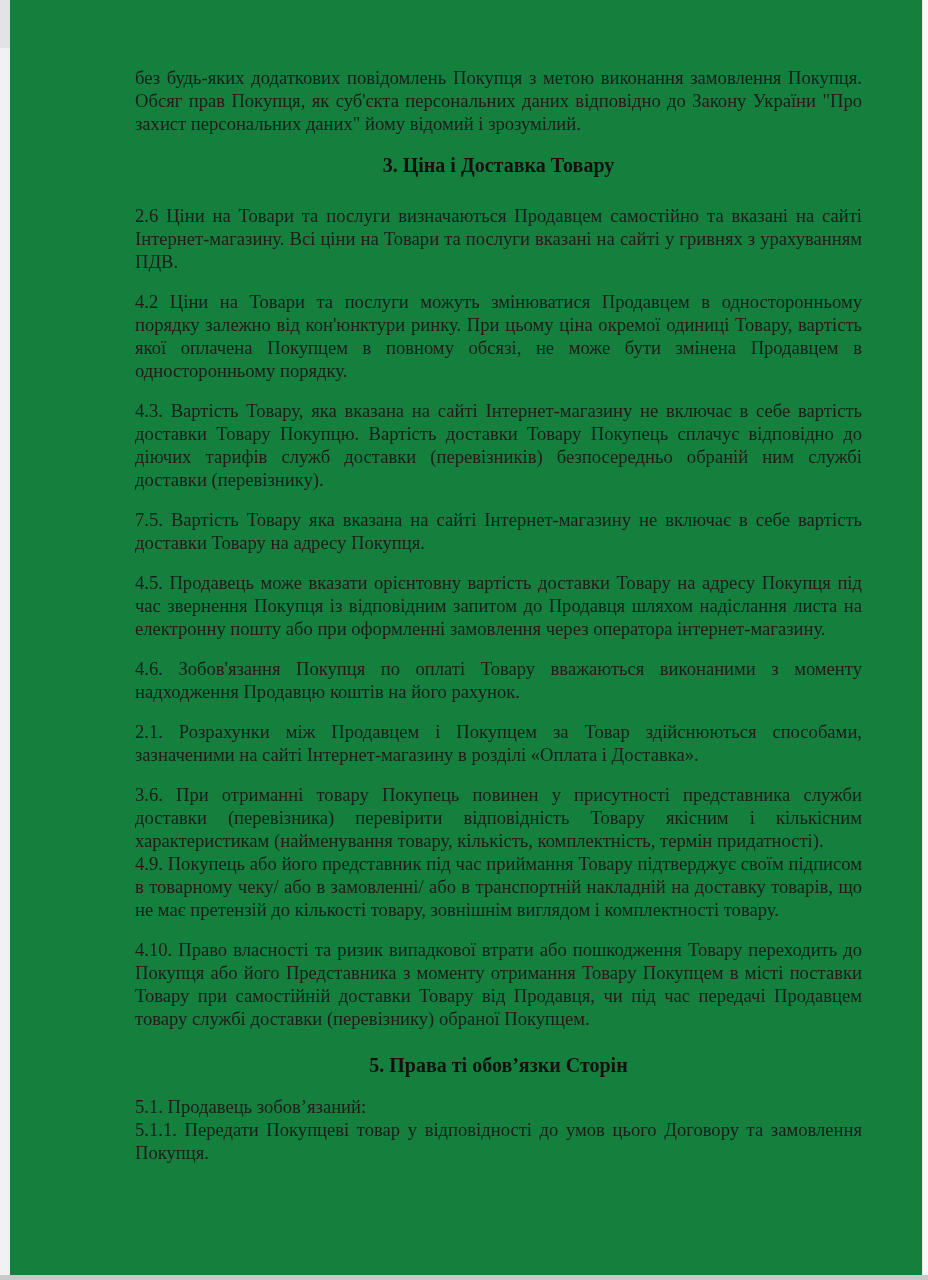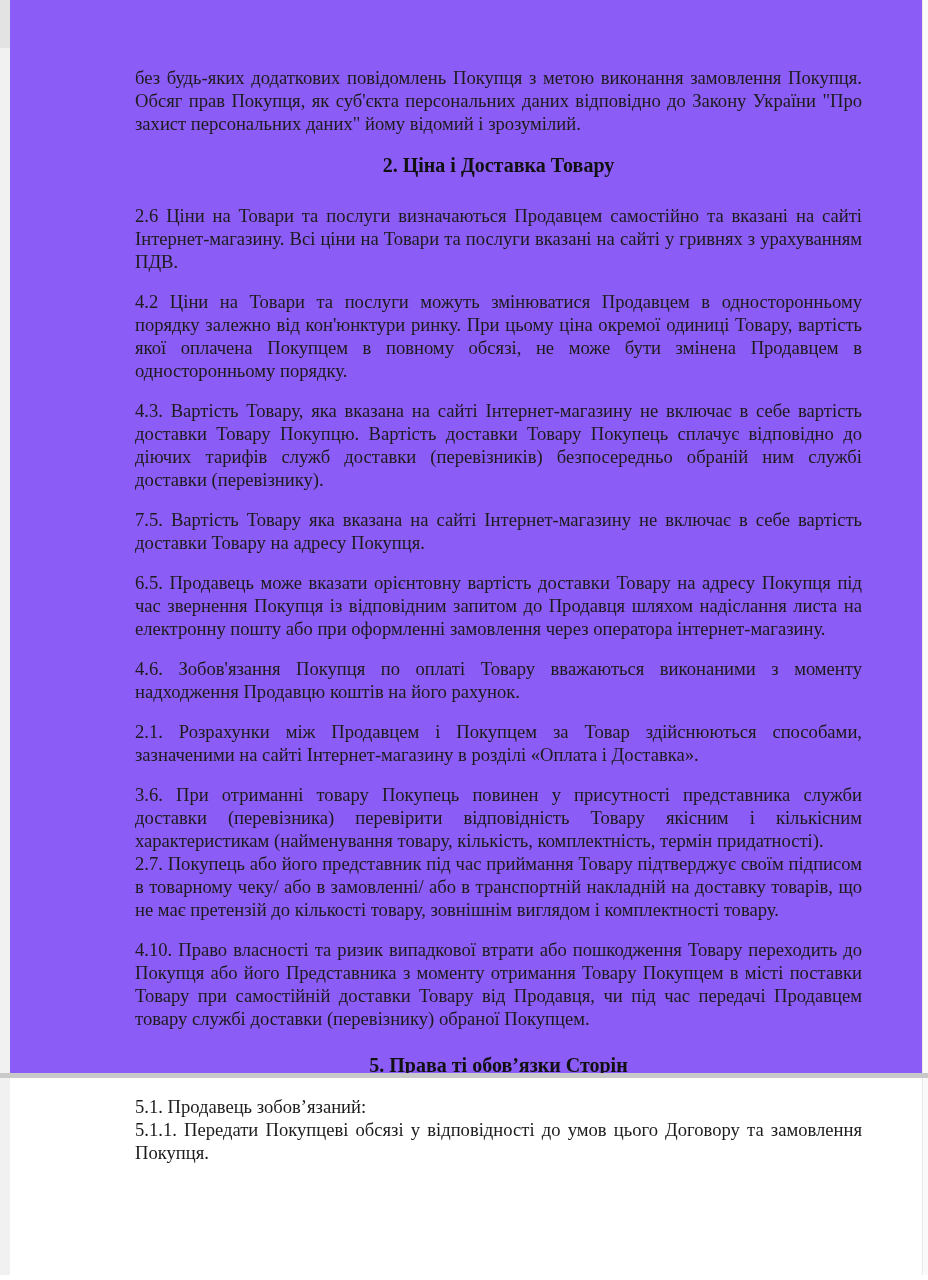--- a/index.html
+++ b/index.html
@@ -7,22 +7,22 @@
     padding: 0;
     background: #ffffff;
     width: 928px;
     height: 1280px;
     overflow: hidden;
     font-family: "Liberation Serif", "DejaVu Serif", serif;
   }
   .page {
     position: relative;
     width: 928px;
-    height: 1078px;
-    background: #8b5cf6;
+    height: 1280px;
+    background: #15803d;
     box-sizing: border-box;
   }
   .doc-content {
     position: absolute;
     top: 0;
     left: 135px;
     width: 727px;
     padding-top: 66px;
     color: #1c1c1c;
     font-size: 18.6px;
@@ -85,37 +85,37 @@
   }
 </style>
 </head>
 <body>
 
 <div class="page">
 
   <div class="doc-content">
     <p class="para">без будь-яких додаткових повідомлень Покупця з метою виконання замовлення Покупця. Обсяг прав Покупця, як суб'єкта персональних даних відповідно до Закону України "Про захист персональних даних" йому відомий і зрозумілий.</p>
 
-    <h2 class="heading">2. Ціна і Доставка Товару</h2>
+    <h2 class="heading">3. Ціна і Доставка Товару</h2>
 
     <p class="para">2.6 Ціни на Товари та послуги визначаються Продавцем самостійно та вказані на сайті Інтернет-магазину. Всі ціни на Товари та послуги вказані на сайті у гривнях з урахуванням ПДВ.</p>
     <p class="para">4.2 Ціни на Товари та послуги можуть змінюватися Продавцем в односторонньому порядку залежно від кон'юнктури ринку. При цьому ціна окремої одиниці Товару, вартість якої оплачена Покупцем в повному обсязі, не може бути змінена Продавцем в односторонньому порядку.</p>
     <p class="para">4.3. Вартість Товару, яка вказана на сайті Інтернет-магазину не включає в себе вартість доставки Товару Покупцю. Вартість доставки Товару Покупець сплачує відповідно до діючих тарифів служб доставки (перевізників) безпосередньо обраній ним службі доставки (перевізнику).</p>
     <p class="para">7.5. Вартість Товару яка вказана на сайті Інтернет-магазину не включає в себе вартість доставки Товару на адресу Покупця.</p>
-    <p class="para">6.5. Продавець може вказати орієнтовну вартість доставки Товару на адресу Покупця під час звернення Покупця із відповідним запитом до Продавця шляхом надіслання листа на електронну пошту або при оформленні замовлення через оператора інтернет-магазину.</p>
+    <p class="para">4.5. Продавець може вказати орієнтовну вартість доставки Товару на адресу Покупця під час звернення Покупця із відповідним запитом до Продавця шляхом надіслання листа на електронну пошту або при оформленні замовлення через оператора інтернет-магазину.</p>
     <p class="para">4.6. Зобов'язання Покупця по оплаті Товару вважаються виконаними з моменту надходження Продавцю коштів на його рахунок.</p>
     <p class="para">2.1. Розрахунки між Продавцем і Покупцем за Товар здійснюються способами, зазначеними на сайті Інтернет-магазину в розділі «Оплата і Доставка».</p>
     <p class="para tight">3.6. При отриманні товару Покупець повинен у присутності представника служби доставки (перевізника) перевірити відповідність Товару якісним і кількісним характеристикам (найменування товару, кількість, комплектність, термін придатності).</p>
-    <p class="para">2.7. Покупець або його представник під час приймання Товару підтверджує своїм підписом в товарному чеку/ або в замовленні/ або в транспортній накладній на доставку товарів, що не має претензій до кількості товару, зовнішнім виглядом і комплектності товару.</p>
+    <p class="para">4.9. Покупець або його представник під час приймання Товару підтверджує своїм підписом в товарному чеку/ або в замовленні/ або в транспортній накладній на доставку товарів, що не має претензій до кількості товару, зовнішнім виглядом і комплектності товару.</p>
     <p class="para">4.10. Право власності та ризик випадкової втрати або пошкодження Товару переходить до Покупця або його Представника з моменту отримання Товару Покупцем в місті поставки Товару при самостійній доставки Товару від Продавця, чи під час передачі Продавцем товару службі доставки (перевізнику) обраної Покупцем.</p>
 
     <h2 class="heading second">5. Права ті обов’язки Сторін</h2>
 
     <p class="para tight">5.1. Продавець зобов’язаний:</p>
-    <p class="para">5.1.1. Передати Покупцеві обсязі у відповідності до умов цього Договору та замовлення Покупця.</p>
+    <p class="para">5.1.1. Передати Покупцеві товар у відповідності до умов цього Договору та замовлення Покупця.</p>
   </div>
 
   <div class="scroll-track-left">
     <div class="scroll-thumb-left"></div>
   </div>
 
   <div class="scroll-track-right"></div>
 
   <div class="bottom-edge"></div>
 

